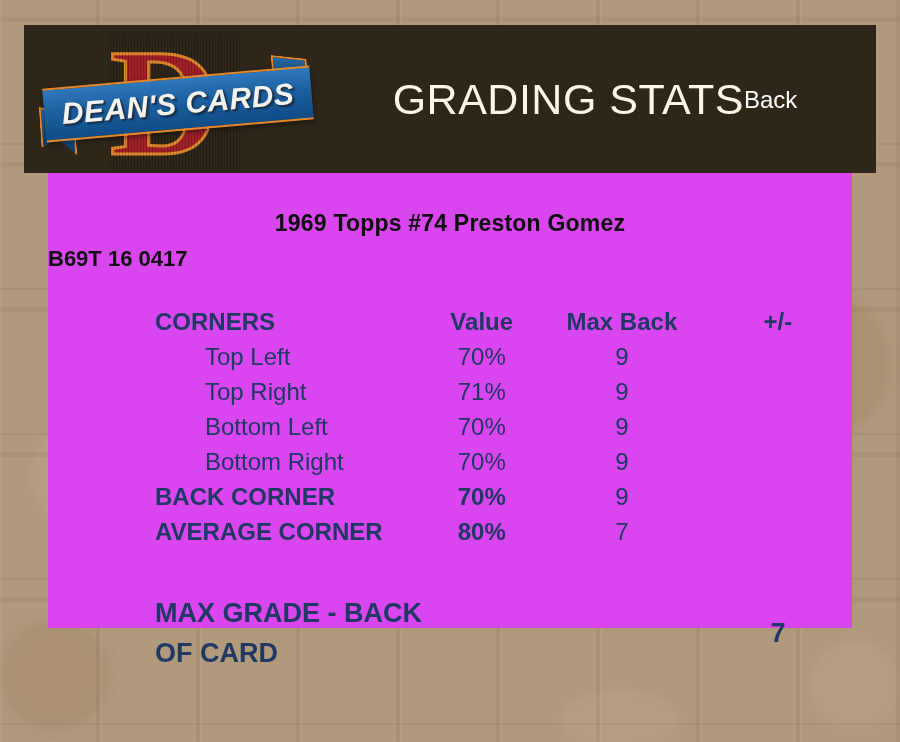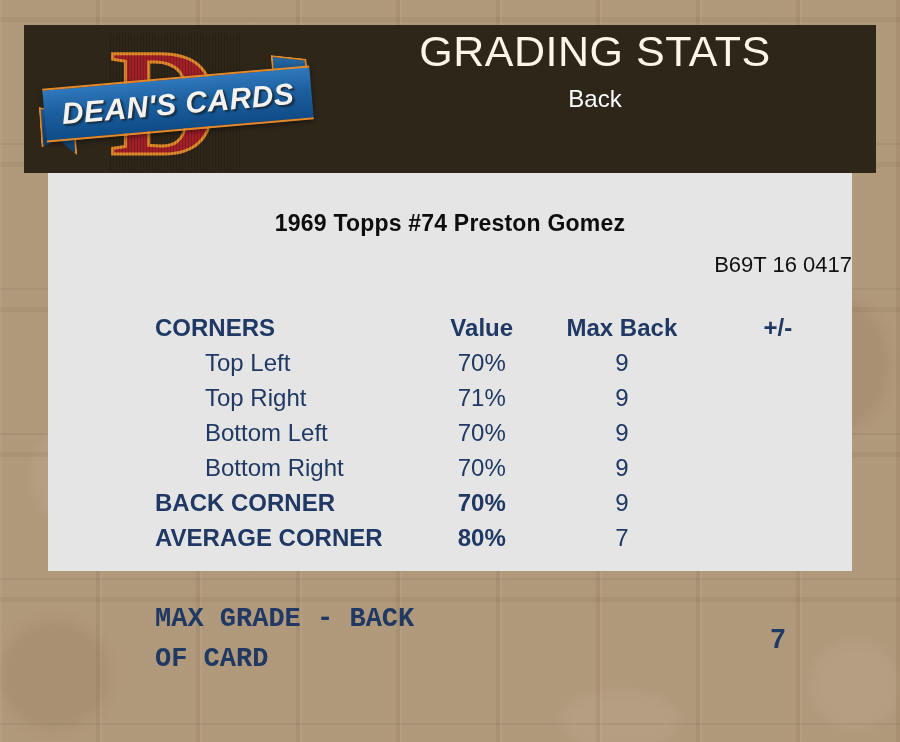--- a/index.html
+++ b/index.html
@@ -132,22 +132,22 @@
   }
 
   
   .header-titles {
     position: absolute;
     left: 290px;
     top: 0;
     width: 562px;
     height: 148px;
     display: flex;
-    flex-direction: column;
     align-items: center;
+    justify-content: center;
   }
   .header-title {
     color: #fdf6e8;
     font-size: 43px;
     font-weight: normal;
     letter-spacing: 0.5px;
     line-height: 52px;
   }
   .header-subtitle {
     color: #ffffff;
@@ -156,39 +156,39 @@
     line-height: 40px;
     margin-top: 2px;
   }
 
   
   .panel {
     position: absolute;
     left: 48px;
     top: 173px;
     width: 804px;
-    height: 398px;
-    background: #e5e5e5;
+    height: 455px;
+    background: #d946ef;
     z-index: 2;
   }
 
   .card-title {
     text-align: center;
     color: #0d0d0d;
     font-size: 23px;
     font-weight: bold;
     margin-top: 37px;
     letter-spacing: 0.2px;
   }
   .card-serial {
-    text-align: right;
+    text-align: left;
     color: #111111;
     font-size: 22px;
-    font-weight: normal;
-    margin-top: 15px;
+    font-weight: bold;
+    margin-top: 9px;
   }
 
   
   .grade-table {
     margin-top: 32px;
     width: 100%;
     border-collapse: collapse;
     color: #1f3864;
   }
   .grade-table td, .grade-table th {
@@ -215,21 +215,21 @@
   .row-total .col-value { font-weight: bold; }
 
   .spacer-row td { height: 44px; line-height: 44px; }
 
   .final-row td {
     font-weight: bold;
     font-size: 27px;
     line-height: 40px;
     color: #1f3864;
   }
-  .final-row .col-label { padding-left: 107px !important; font-family: Liberation Mono, monospace; }
+  .final-row .col-label { padding-left: 107px !important; }
 </style>
 </head>
 <body>
 
 <div class="bg-texture"></div>
 <div class="bg-blob" style="left:30px;  top:430px; width:70px;  height:90px;"></div>
 <div class="bg-blob dark" style="left:0px;   top:620px; width:110px; height:110px;"></div>
 <div class="bg-blob" style="left:560px; top:690px; width:120px; height:60px;"></div>
 <div class="bg-blob dark" style="left:790px; top:300px; width:100px; height:130px;"></div>
 <div class="bg-blob" style="left:810px; top:640px; width:90px;  height:90px;"></div>

